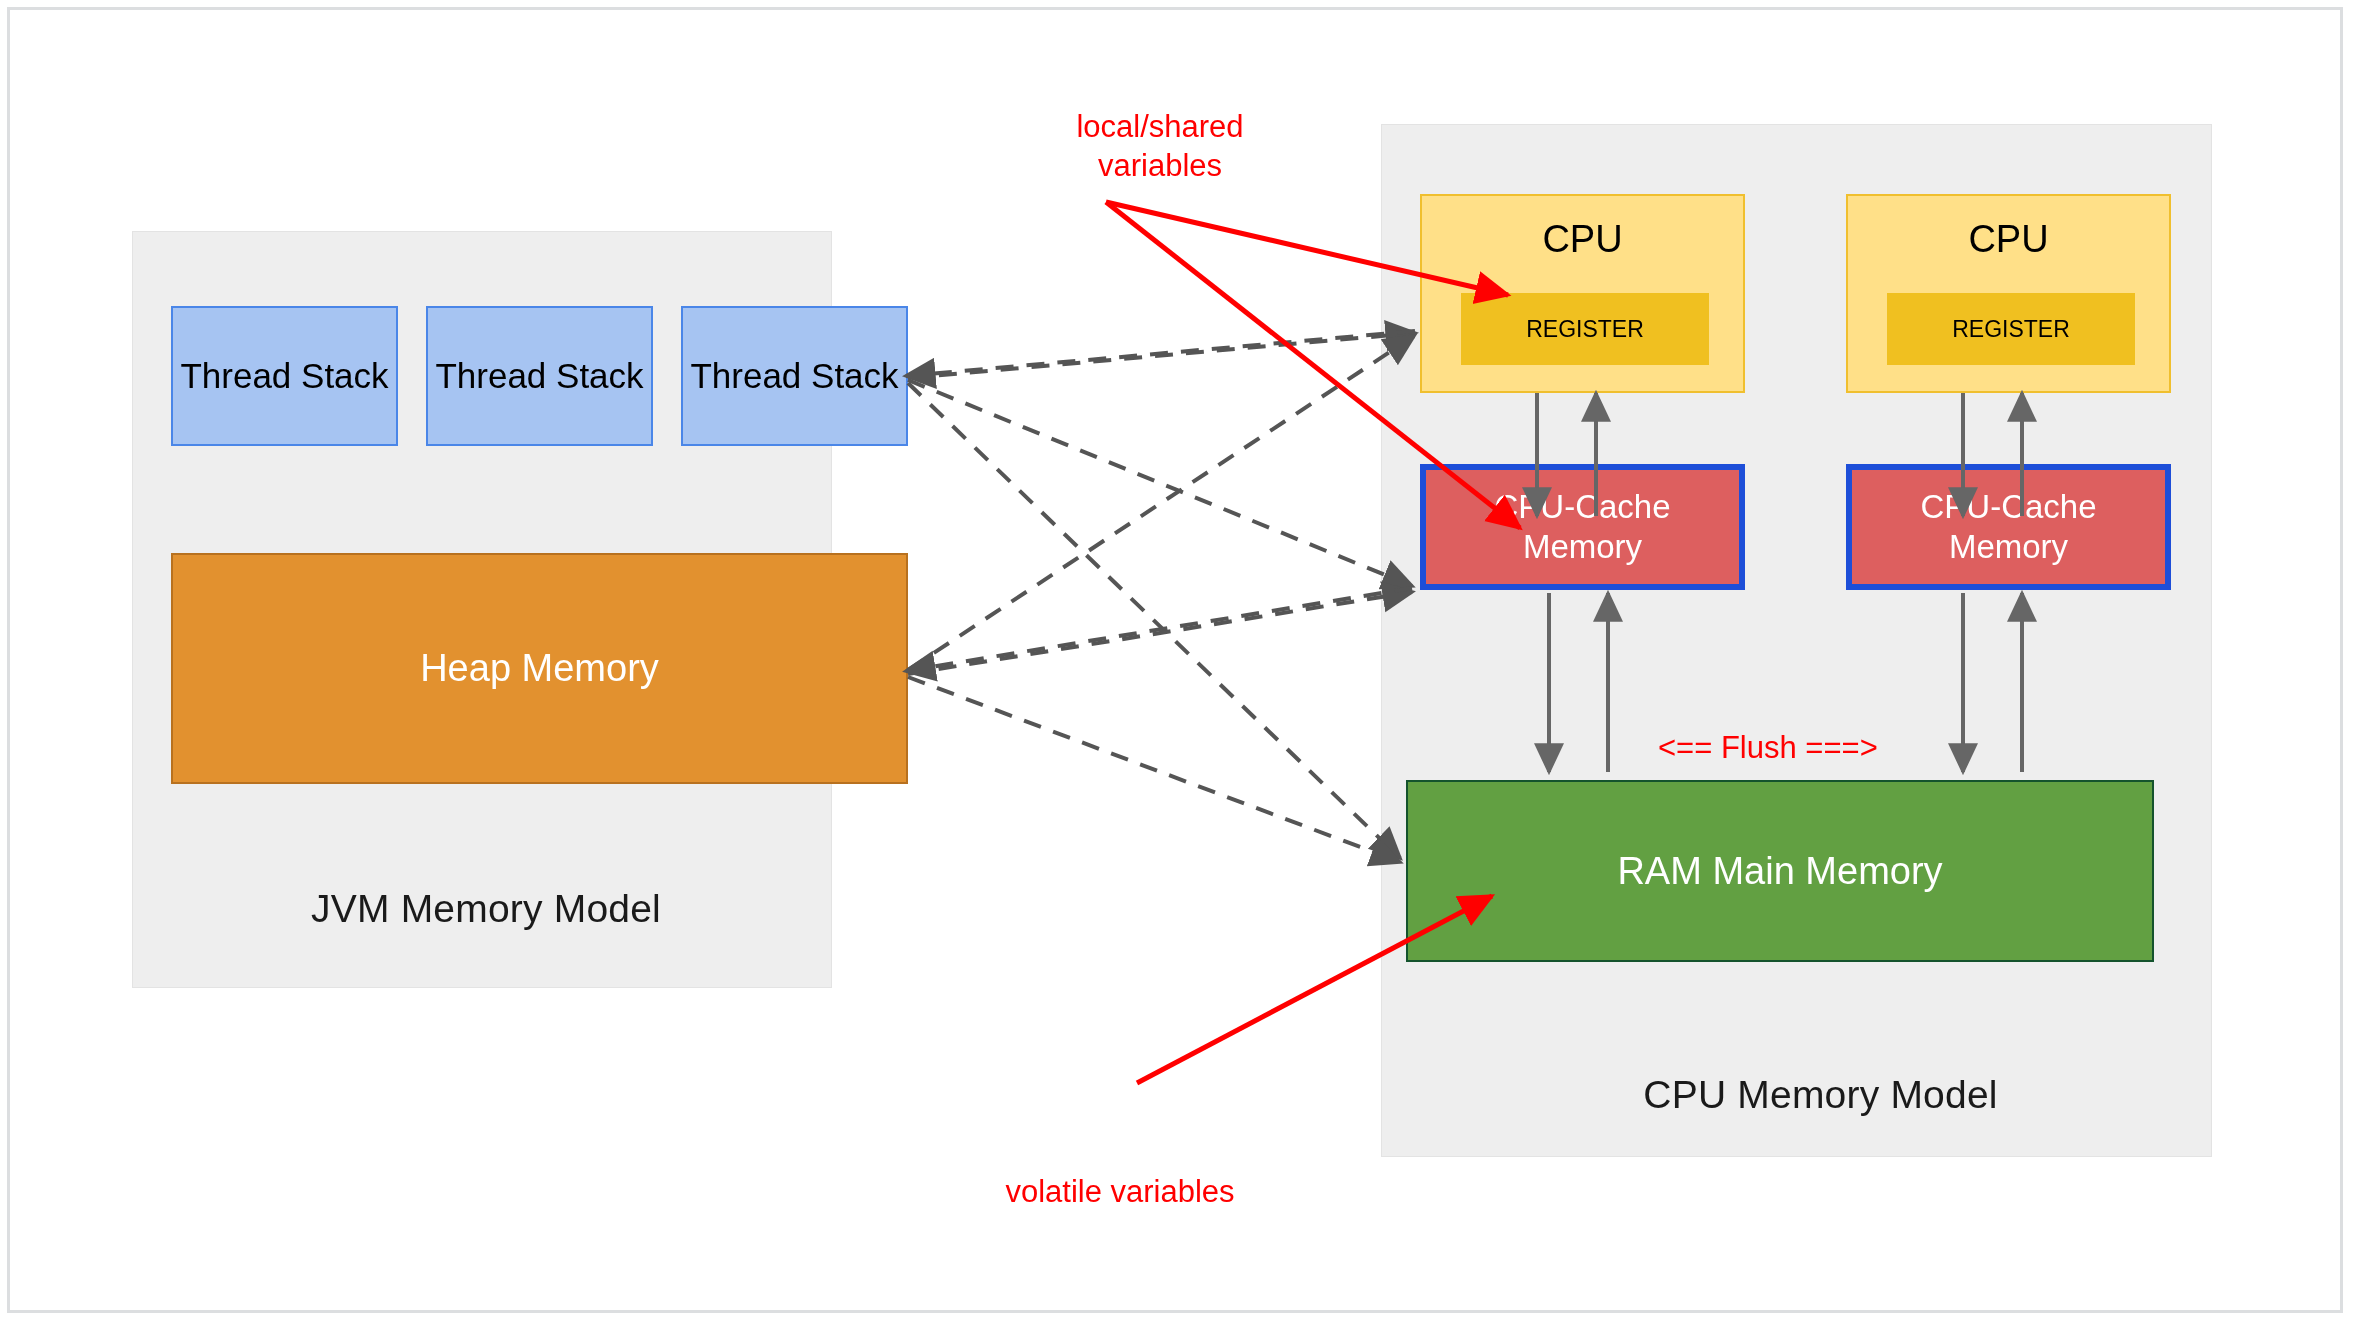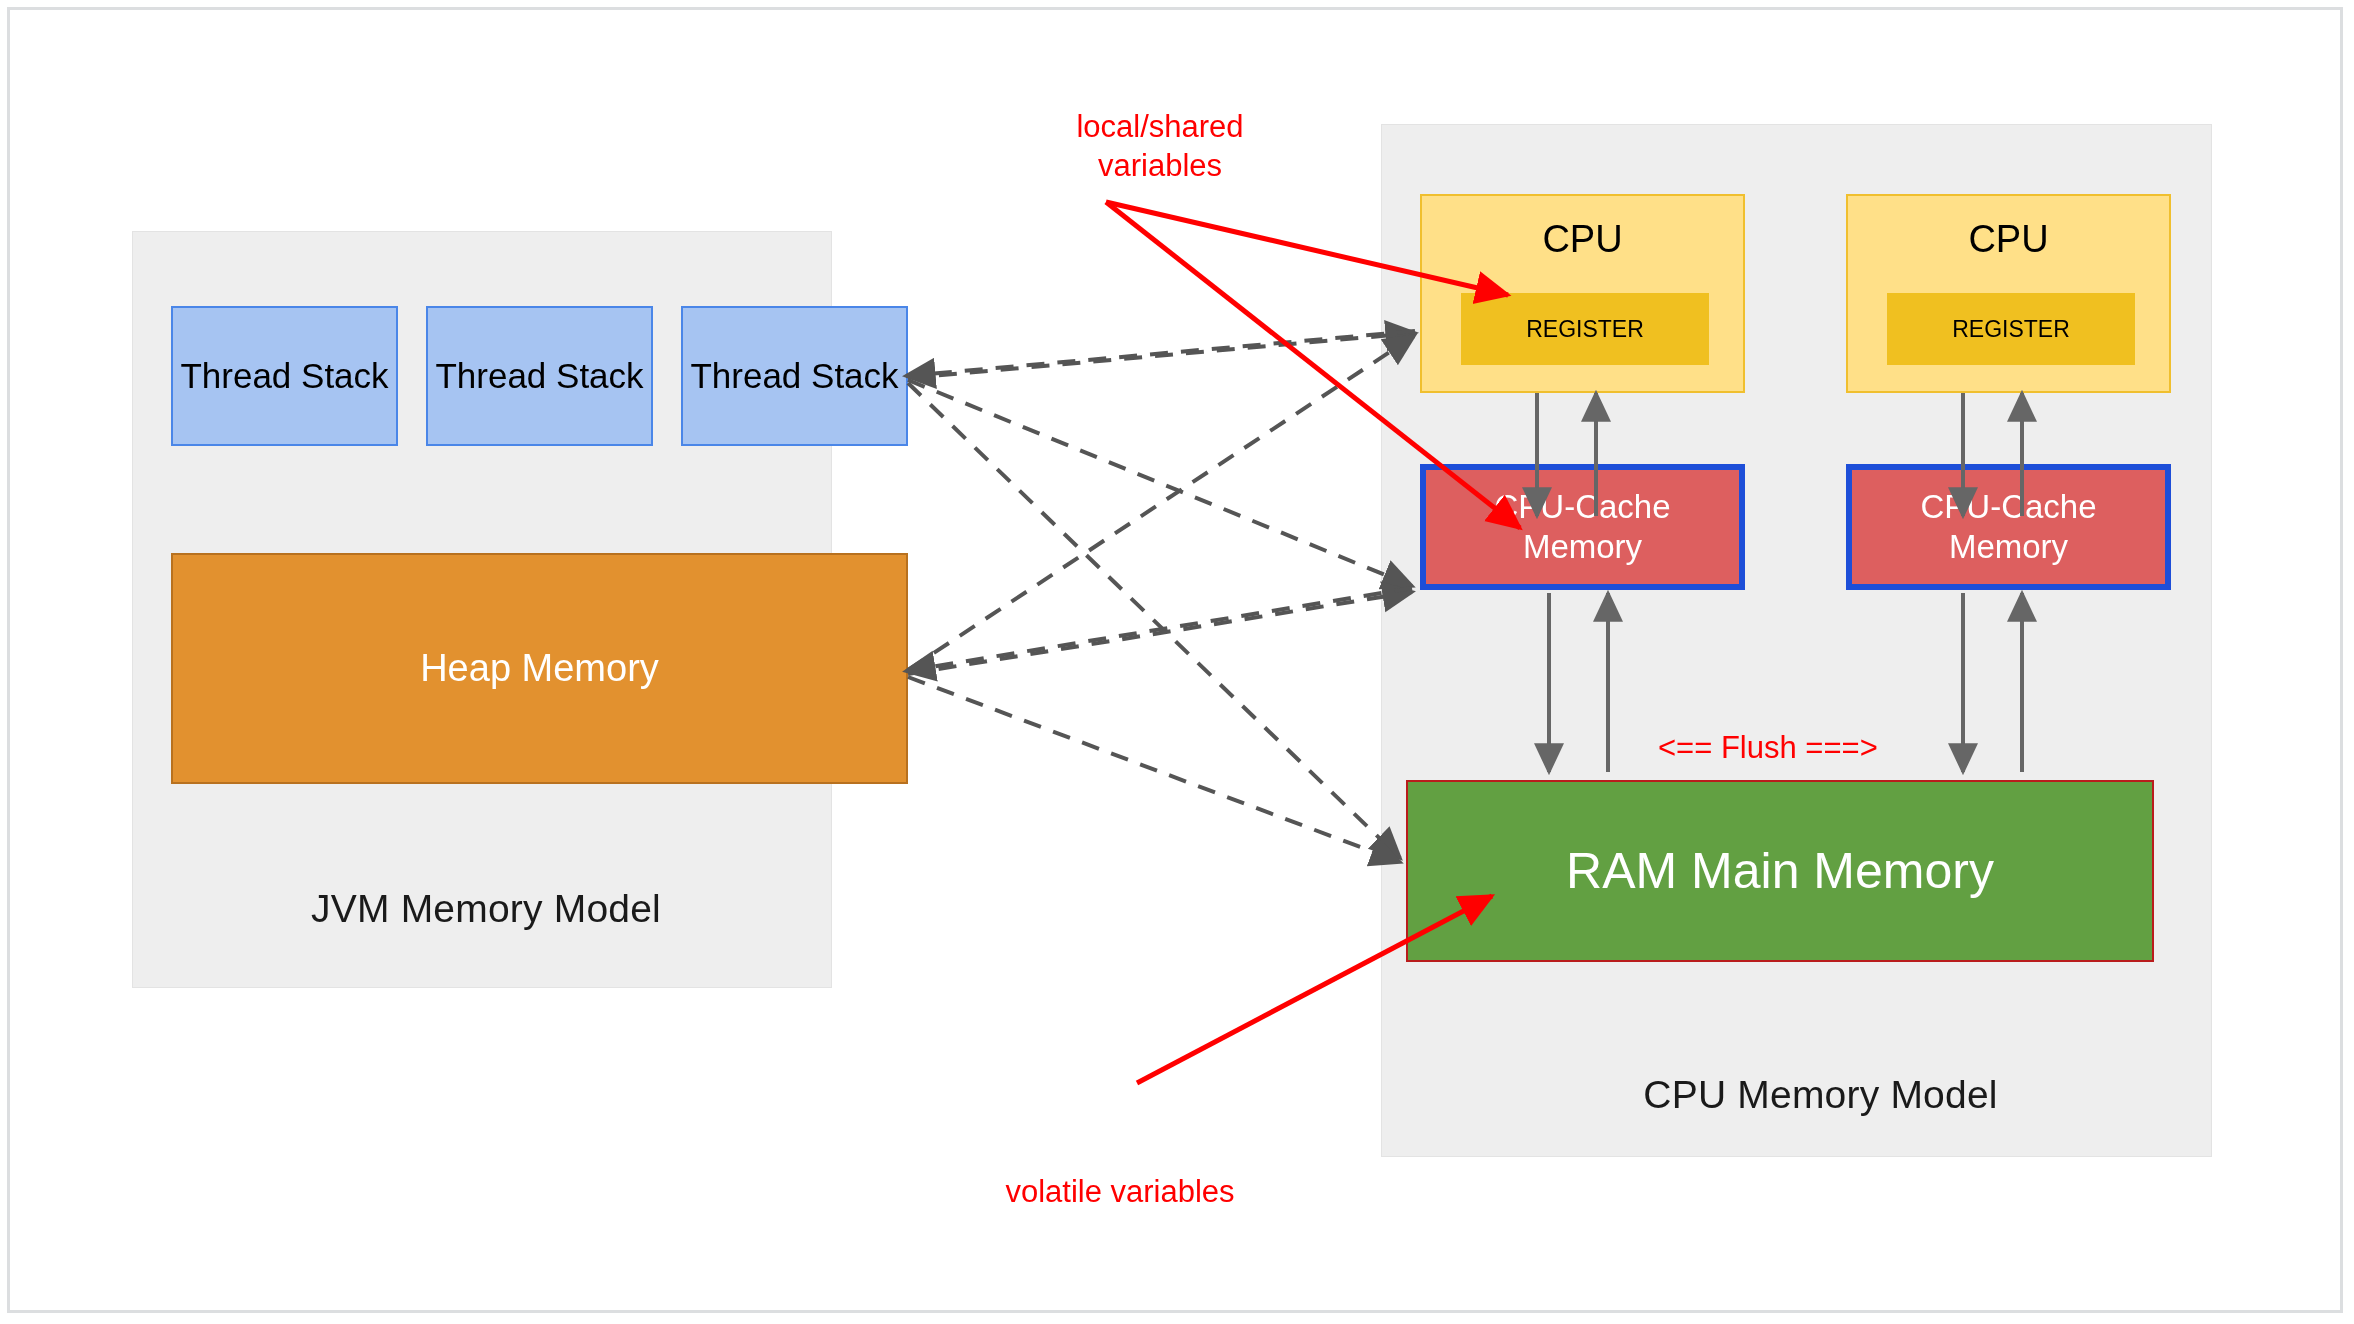--- a/index.html
+++ b/index.html
@@ -118,27 +118,27 @@
     justify-content: center;
     text-align: center;
     color: #ffffff;
     font-size: 33px;
     line-height: 1.2;
   }
 
   #ram {
     position: absolute;
     background: #62a042;
-    border: 2px solid #b91c1c;
+    border: 2px solid #14532d;
     box-sizing: border-box;
     display: flex;
     align-items: center;
     justify-content: center;
     color: #ffffff;
-    font-size: 50px;
+    font-size: 38px;
   }
 
   .red-note {
     position: absolute;
     color: #ff0000;
     font-size: 31px;
     line-height: 1.25;
     white-space: pre-line;
     text-align: center;
     margin-top: 10px;

